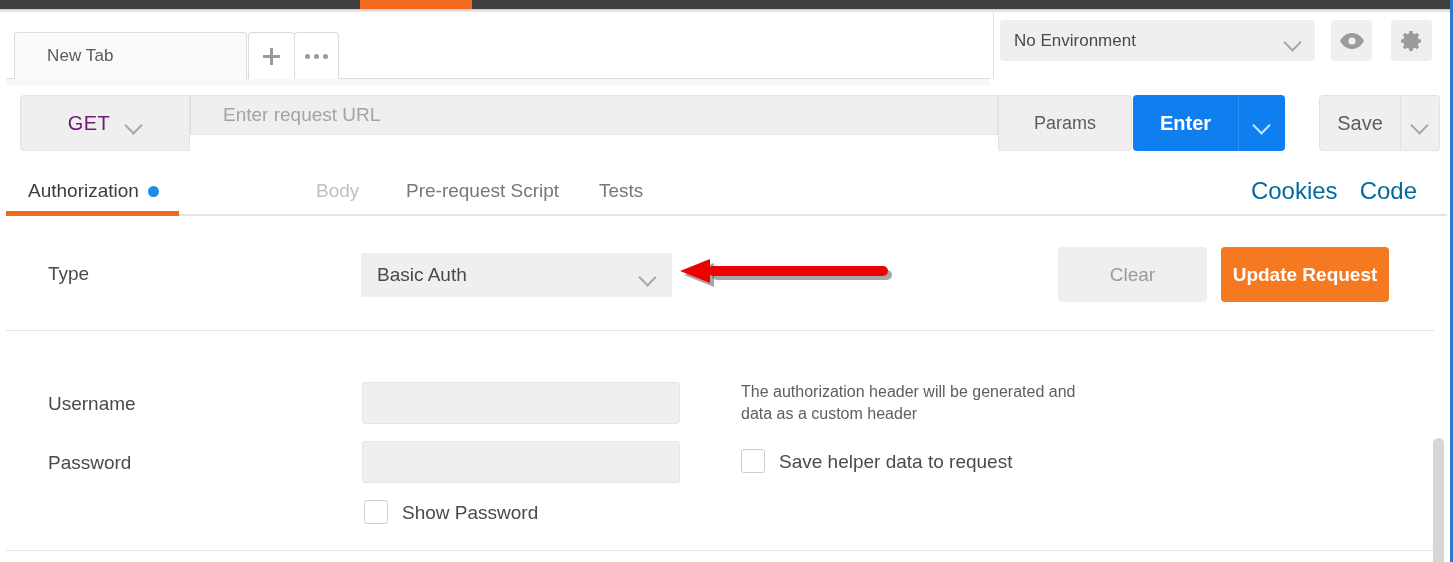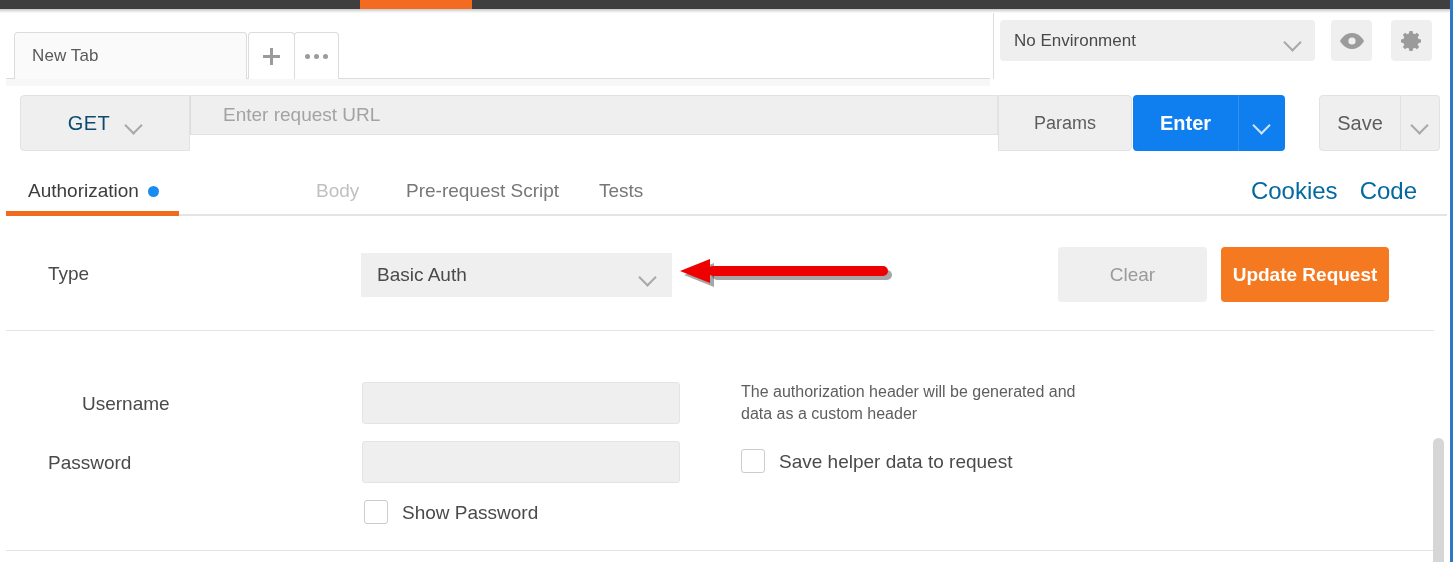--- a/index.html
+++ b/index.html
@@ -81,21 +81,21 @@
   .tab {
     position: absolute;
     left: 14px; top: 32px;
     width: 233px; height: 47px;
     background: #fafafa;
     border: 1px solid #dcdcdc;
     border-bottom: none;
     border-radius: 4px 4px 0 0;
     display: flex;
     align-items: center;
-    padding-left: 17px;
+    padding-left: 32px;
   }
   .tab-label {
     font-size: 17px;
     color: #5a5a5a;
     letter-spacing: 0.1px;
   }
 
   .tab-btn {
     position: absolute;
     top: 32px;
@@ -190,21 +190,21 @@
     background: #efefef;
     border: 1px solid #e2e2e2;
     border-radius: 4px 0 0 4px;
     display: flex;
     align-items: center;
     justify-content: center;
     gap: 16px;
   }
   .method-text {
     font-size: 20px;
-    color: #0c4a6e;
+    color: #701a75;
     letter-spacing: 0.4px;
   }
   .url-box {
     position: absolute;
     left: 170px; top: 0;
     width: 808px; height: 40px;
     background: #efefef;
     border: 1px solid #e2e2e2;
     border-left: 1px solid #dcdcdc;
     display: flex;
@@ -376,21 +376,21 @@
     border-radius: 4px;
     display: flex; align-items: center; justify-content: center;
   }
   .update-text { font-size: 19px; color: #ffffff; font-weight: bold; }
 
   
   .field-label {
     position: absolute;
     font-size: 19px; color: #4a4a4a;
   }
-  .label-username { left: 48px; top: 393px; margin-left: 34px; }
+  .label-username { left: 48px; top: 393px; }
   .label-password { left: 48px; top: 452px; }
 
   .field-input {
     position: absolute;
     left: 362px;
     width: 318px; height: 42px;
     background: #efefef;
     border: 1px solid #e4e4e4;
     border-radius: 3px;
   }

